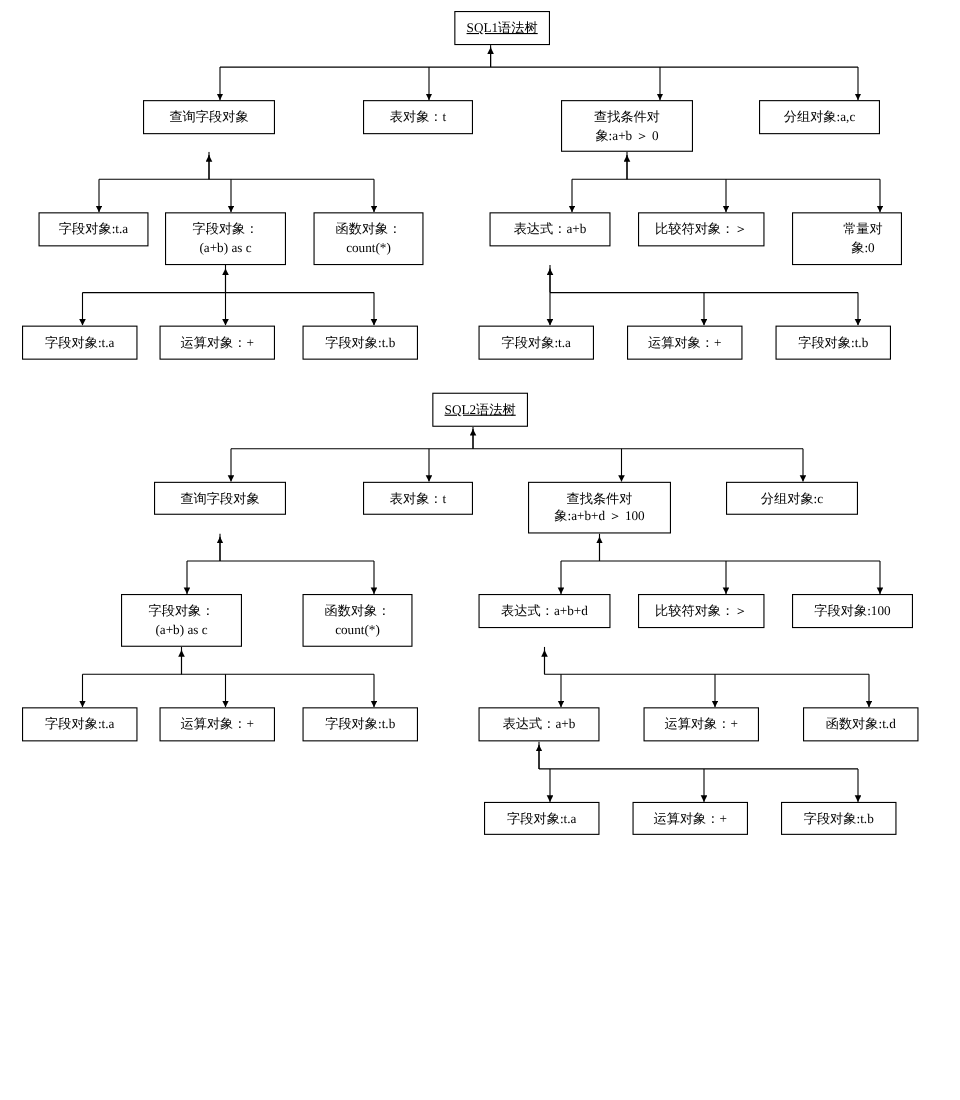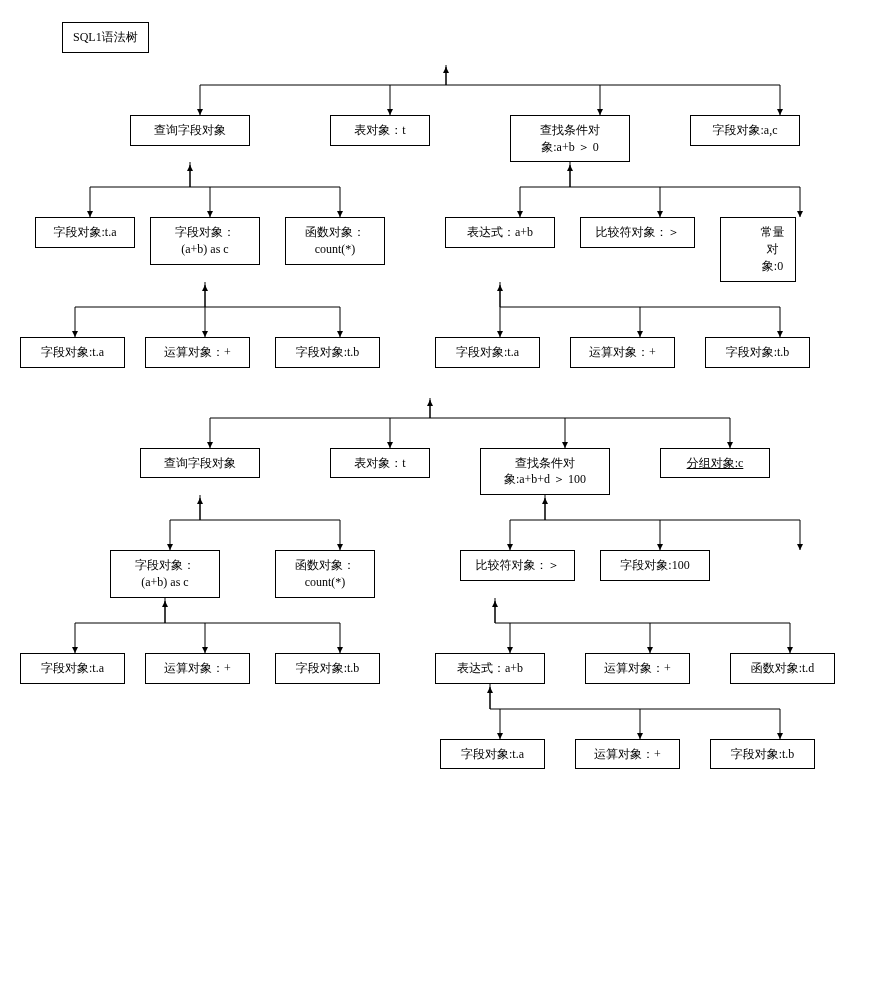--- a/index.html
+++ b/index.html
@@ -6,23 +6,25 @@
     margin: 0;
     padding: 10px;
     font-family: "SimSun", "宋体", serif;
     font-size: 12px;
     background: #fff;
     width: 873px;
     box-sizing: border-box;
   }
   .tree-level {
     display: flex;
+    justify-content: center;
     gap: 20px;
-    margin: 12px;
+    margin: 0;
     position: relative;
+    text-decoration: underline;
   }
   .node {
     border: 1px solid #000;
     padding: 6px 10px;
     text-align: center;
     background: #fff;
     white-space: pre-line;
     line-height: 1.4;
     min-width: 70px;
     box-sizing: border-box;
@@ -68,21 +70,21 @@
 
   <div class="row">
     <div style="width:120px;"></div>
     <div class="node" style="width:120px;">查询字段对象</div>
     <div style="width:80px;"></div>
     <div class="node" style="width:100px;">表对象：t</div>
     <div style="width:80px;"></div>
     <div class="node" style="width:120px;">查找条件对
 象:a+b ＞ 0</div>
     <div style="width:60px;"></div>
-    <div class="node" style="width:110px;">字段对象:a,c</div>
+    <div class="node" style="width:110px;">分组对象:a,c</div>
   </div>
 
   <svg class="connectors" height="55">
 
     <line x1="180" y1="0" x2="180" y2="25" stroke="#000"></line>
     <line x1="80" y1="25" x2="330" y2="25" stroke="#000"></line>
     <line x1="80" y1="25" x2="80" y2="55" stroke="#000" marker-end="url(#ah)"></line>
     <line x1="200" y1="25" x2="200" y2="55" stroke="#000" marker-end="url(#ah)"></line>
     <line x1="330" y1="25" x2="330" y2="55" stroke="#000" marker-end="url(#ah)"></line>
     <line x1="180" y1="25" x2="180" y2="3" stroke="#000" marker-end="url(#ah)"></line>
@@ -102,21 +104,21 @@
     <div class="node" style="width:110px;">字段对象：
 (a+b) as c</div>
     <div style="width:25px;"></div>
     <div class="node" style="width:100px;">函数对象：
 count(*)</div>
     <div style="width:60px;"></div>
     <div class="node" style="width:110px;">表达式：a+b</div>
     <div style="width:25px;"></div>
     <div class="node" style="width:115px;">比较符对象：＞</div>
     <div style="width:25px;"></div>
-    <div class="node" style="width:76px;padding-left:39px;">常量对象:0</div>
+    <div class="node" style="width:100px;padding-left:39px;">常量对象:0</div>
   </div>
 
   <svg class="connectors" height="55">
 
     <line x1="195" y1="0" x2="195" y2="25" stroke="#000"></line>
     <line x1="65" y1="25" x2="330" y2="25" stroke="#000"></line>
     <line x1="65" y1="25" x2="65" y2="55" stroke="#000" marker-end="url(#ah)"></line>
     <line x1="195" y1="25" x2="195" y2="55" stroke="#000" marker-end="url(#ah)"></line>
     <line x1="330" y1="25" x2="330" y2="55" stroke="#000" marker-end="url(#ah)"></line>
     <line x1="195" y1="25" x2="195" y2="3" stroke="#000" marker-end="url(#ah)"></line>
@@ -142,41 +144,44 @@
     <div class="node" style="width:105px;">运算对象：+</div>
     <div style="width:30px;"></div>
     <div class="node" style="width:105px;">字段对象:t.b</div>
   </div>
 </div>
 
 <div style="height:30px;"></div>
 
 <div class="tree-section">
 
+  <div class="tree-level">
+    <div class="node">SQL2语法树</div>
+  </div>
 
   <svg class="connectors" height="50">
     <line x1="420" y1="0" x2="420" y2="20" stroke="#000"></line>
     <line x1="200" y1="20" x2="720" y2="20" stroke="#000"></line>
     <line x1="200" y1="20" x2="200" y2="50" stroke="#000" marker-end="url(#ah)"></line>
     <line x1="380" y1="20" x2="380" y2="50" stroke="#000" marker-end="url(#ah)"></line>
     <line x1="555" y1="20" x2="555" y2="50" stroke="#000" marker-end="url(#ah)"></line>
     <line x1="720" y1="20" x2="720" y2="50" stroke="#000" marker-end="url(#ah)"></line>
     <line x1="420" y1="20" x2="420" y2="2" stroke="#000" marker-end="url(#ah)"></line>
   </svg>
 
   <div class="row">
     <div style="width:130px;"></div>
     <div class="node" style="width:120px;">查询字段对象</div>
     <div style="width:70px;"></div>
     <div class="node" style="width:100px;">表对象：t</div>
     <div style="width:50px;"></div>
     <div class="node" style="width:130px;">查找条件对
 象:a+b+d ＞ 100</div>
     <div style="width:50px;"></div>
-    <div class="node" style="width:110px;text-decoration:underline;">分组对象:c</div>
+    <div class="node" style="width:120px;">分组对象:c</div>
   </div>
 
   <svg class="connectors" height="55">
 
     <line x1="190" y1="0" x2="190" y2="25" stroke="#000"></line>
     <line x1="160" y1="25" x2="330" y2="25" stroke="#000"></line>
     <line x1="160" y1="25" x2="160" y2="55" stroke="#000" marker-end="url(#ah)"></line>
     <line x1="330" y1="25" x2="330" y2="55" stroke="#000" marker-end="url(#ah)"></line>
     <line x1="190" y1="25" x2="190" y2="3" stroke="#000" marker-end="url(#ah)"></line>
 
@@ -189,20 +194,21 @@
   </svg>
 
   <div class="row">
     <div style="width:100px;"></div>
     <div class="node" style="width:110px;">字段对象：
 (a+b) as c</div>
     <div style="width:55px;"></div>
     <div class="node" style="width:100px;">函数对象：
 count(*)</div>
     <div style="width:60px;"></div>
+    <div class="node" style="width:120px;">表达式：a+b+d</div>
     <div style="width:25px;"></div>
     <div class="node" style="width:115px;">比较符对象：＞</div>
     <div style="width:25px;"></div>
     <div class="node" style="width:110px;">字段对象:100</div>
   </div>
 
   <svg class="connectors" height="55">
 
     <line x1="155" y1="0" x2="155" y2="25" stroke="#000"></line>
     <line x1="65" y1="25" x2="330" y2="25" stroke="#000"></line>

